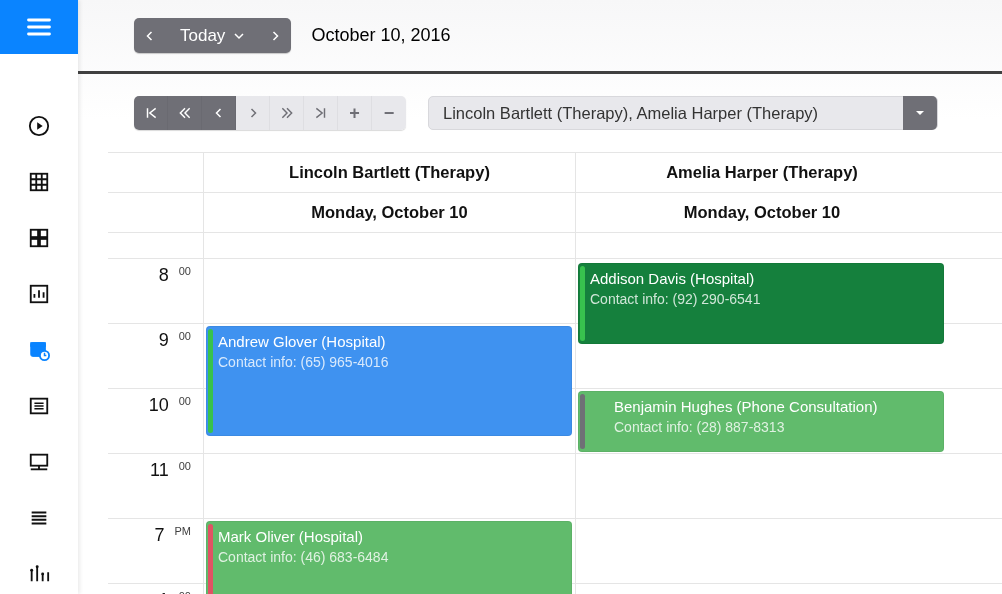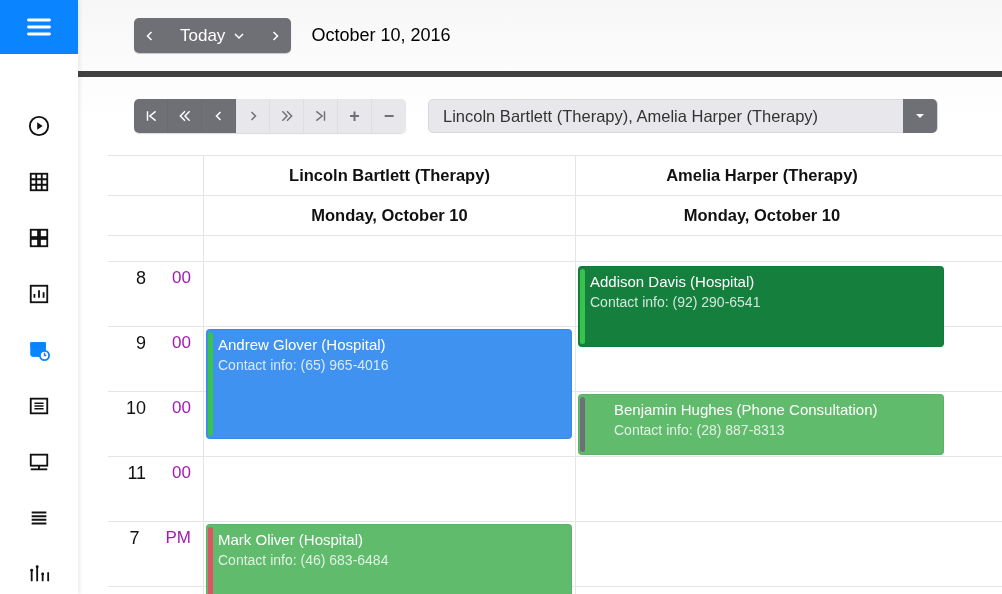--- a/index.html
+++ b/index.html
@@ -12,21 +12,21 @@
   .hamburger svg { width: 28px; height: 28px; }
   .nav-list { display: flex; flex-direction: column; align-items: center; padding-top: 60px; gap: 32px; }
   .nav-item { width: 24px; height: 24px; display: flex; align-items: center; justify-content: center; cursor: pointer; }
   .nav-item svg { width: 22px; height: 22px; }
   .nav-item.active svg { stroke: #0a84ff; fill: #0a84ff; }
 
   
   .main { position: absolute; left: 78px; top: 0; right: 0; bottom: 0; }
 
   
-  .topbar { display: flex; align-items: center; gap: 20px; padding: 18px 0 18px 56px; border-bottom: 6px solid #404040; }
+  .topbar { display: flex; align-items: center; gap: 20px; padding: 18px 0 18px 56px; border-bottom: 3px solid #404040; }
   .today-group { display: flex; background: #6f6f76; border-radius: 5px; overflow: hidden; height: 35px; box-shadow: 0 1px 1px rgba(0,0,0,0.2); }
   .today-seg { display: flex; align-items: center; justify-content: center; color: #fff; font-size: 17px; cursor: pointer; }
   .chev { width: 32px; }
   .today-label { padding: 0 14px; gap: 8px; display: flex; align-items: center; }
   .date-display { font-size: 18px; color: #000000; }
 
   
   .nav2bar { display: flex; align-items: center; gap: 22px; padding: 22px 0 22px 56px; }
   .nav2-group { display: flex; border-radius: 5px; overflow: hidden; height: 34px; box-shadow: 0 1px 1px rgba(0,0,0,0.15); }
   .nav2-seg { width: 34px; display: flex; align-items: center; justify-content: center; background: #e8e8ec; color: #6f6f76; cursor: pointer; font-size: 15px; border-right: 1px solid rgba(0,0,0,0.04); }
@@ -42,21 +42,21 @@
   .rescol-w { width: 372px; }
 
   .header-row { display: flex; border-bottom: 1px solid #e5e5e5; }
   .header-cell { padding: 10px 0; text-align: center; font-weight: 600; font-size: 16.5px; color: #111; border-right: 1px solid #e5e5e5; }
   .header-cell.timecol { border-right: 1px solid #e5e5e5; }
 
   .grid { position: relative; }
   .slot-row { display: flex; height: 65px; border-bottom: 1px solid #e5e5e5; }
   .time-cell { width: 96px; display: flex; align-items: flex-start; justify-content: flex-end; gap: 10px; padding: 6px 12px 0 0; border-right: 1px solid #e5e5e5; }
   .time-cell .hr { font-size: 18px; color: #111; }
-  .time-cell .mm { font-size: 17px; color: #a21caf; margin-left: 16px; }
+  .time-cell .mm { font-size: 11px; color: #404040; }
   .res-cell { width: 372px; border-right: 1px solid #e5e5e5; position: relative; }
 
   .appt { position: absolute; border-radius: 4px; padding: 7px 10px 7px 12px; overflow: hidden; box-shadow: inset 0 0 0 1px rgba(0,0,0,0.05); }
   .appt-stripe { position: absolute; left: 2px; top: 3px; bottom: 3px; width: 5px; border-radius: 3px; }
   .appt-title { font-size: 15px; color: #fff; white-space: nowrap; overflow: hidden; text-overflow: ellipsis; }
   .appt-sub { font-size: 14px; color: rgba(255,255,255,0.8); margin-top: 4px; white-space: nowrap; overflow: hidden; text-overflow: ellipsis; }
 
 </style>
 </head>
 <body>

